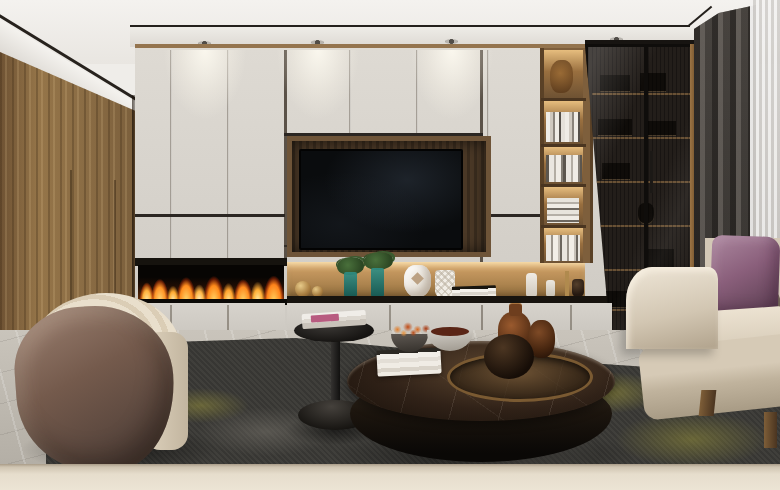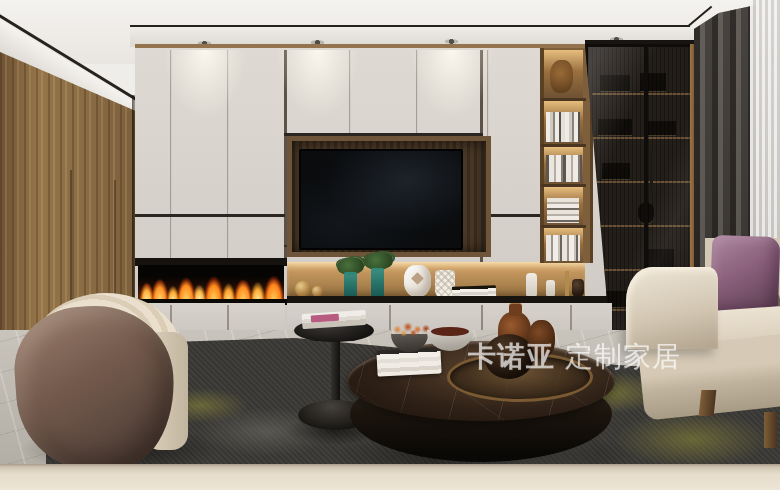--- a/index.html
+++ b/index.html
@@ -385,19 +385,16 @@
 
   <div class="a sofa-back"></div>
   <div class="a pillow-taupe"></div>
   <div class="a pillow-purple"></div>
   <div class="a sofa-seat"></div>
   <div class="a sofa-front"></div>
   <div class="a sofa-arm"></div>
   <div class="a sofa-leg1"></div>
   <div class="a sofa-leg2"></div>
 
-  <div class="a watermark">
-    <span class="wm-brand">卡诺亚</span><span class="wm-tagline">定制家居</span>
-  </div>
 
   <div class="a foreground"></div>
 
 </div>
 
 </body></html>

